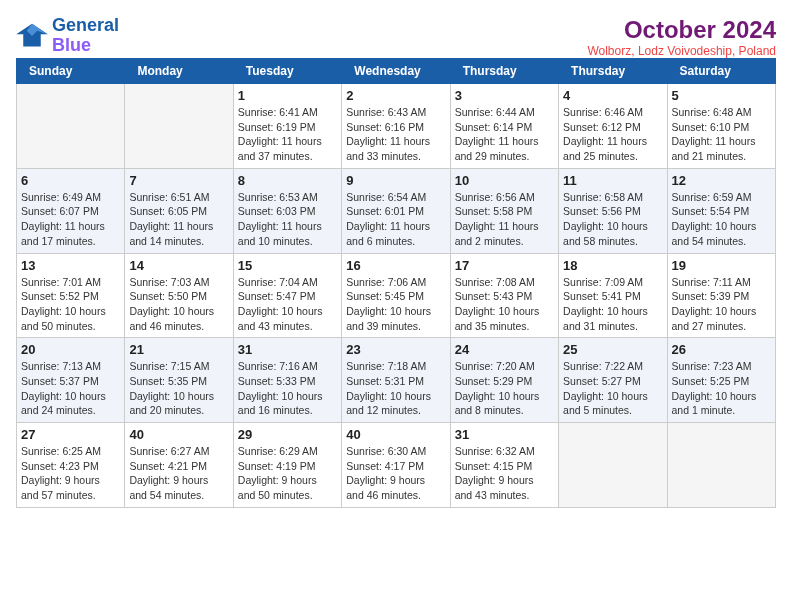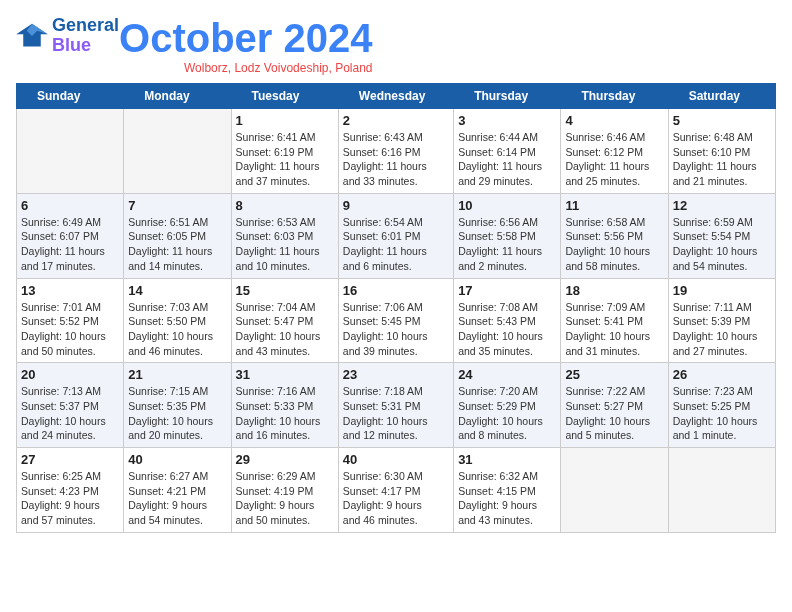--- a/index.html
+++ b/index.html
@@ -5,22 +5,22 @@
     * { margin: 0; padding: 0; box-sizing: border-box; }
     body {
       font-family: Arial, sans-serif;
       background: #fff;
       width: 792px;
       min-height: 612px;
       padding: 16px;
     }
     .header {
       display: flex;
+      justify-content: space-between;
       align-items: flex-start;
-      margin-bottom: 8px;
     }
     .logo {
       display: flex;
       align-items: center;
       gap: 4px;
     }
     .logo-text {
       font-size: 18px;
       font-weight: bold;
       color: #333;
@@ -30,37 +30,37 @@
       color: #1a5ea8;
     }
     .logo-bird {
       width: 32px;
       height: 28px;
     }
     .title-block {
       text-align: right;
     }
     .month-title {
-      font-size: 40px;
+      font-size: 24px;
       font-weight: bold;
-      color: #3b82f6;
+      color: #701a75;
     }
     .subtitle {
       font-size: 12px;
       color: #ef4444;
     }
     .calendar {
       width: 100%;
       border-collapse: collapse;
       font-size: 11px;
     }
     .calendar th {
       background: #1a5ea8;
       color: #fff;
-      padding: 5px 20px;
+      padding: 5px 12px;
       text-align: left;
       font-size: 12px;
       border: 1px solid #1a5ea8;
     }
     .calendar td {
       border: 1px solid #ccc;
       vertical-align: top;
       padding: 4px;
       min-width: 100px;
       height: 75px;

